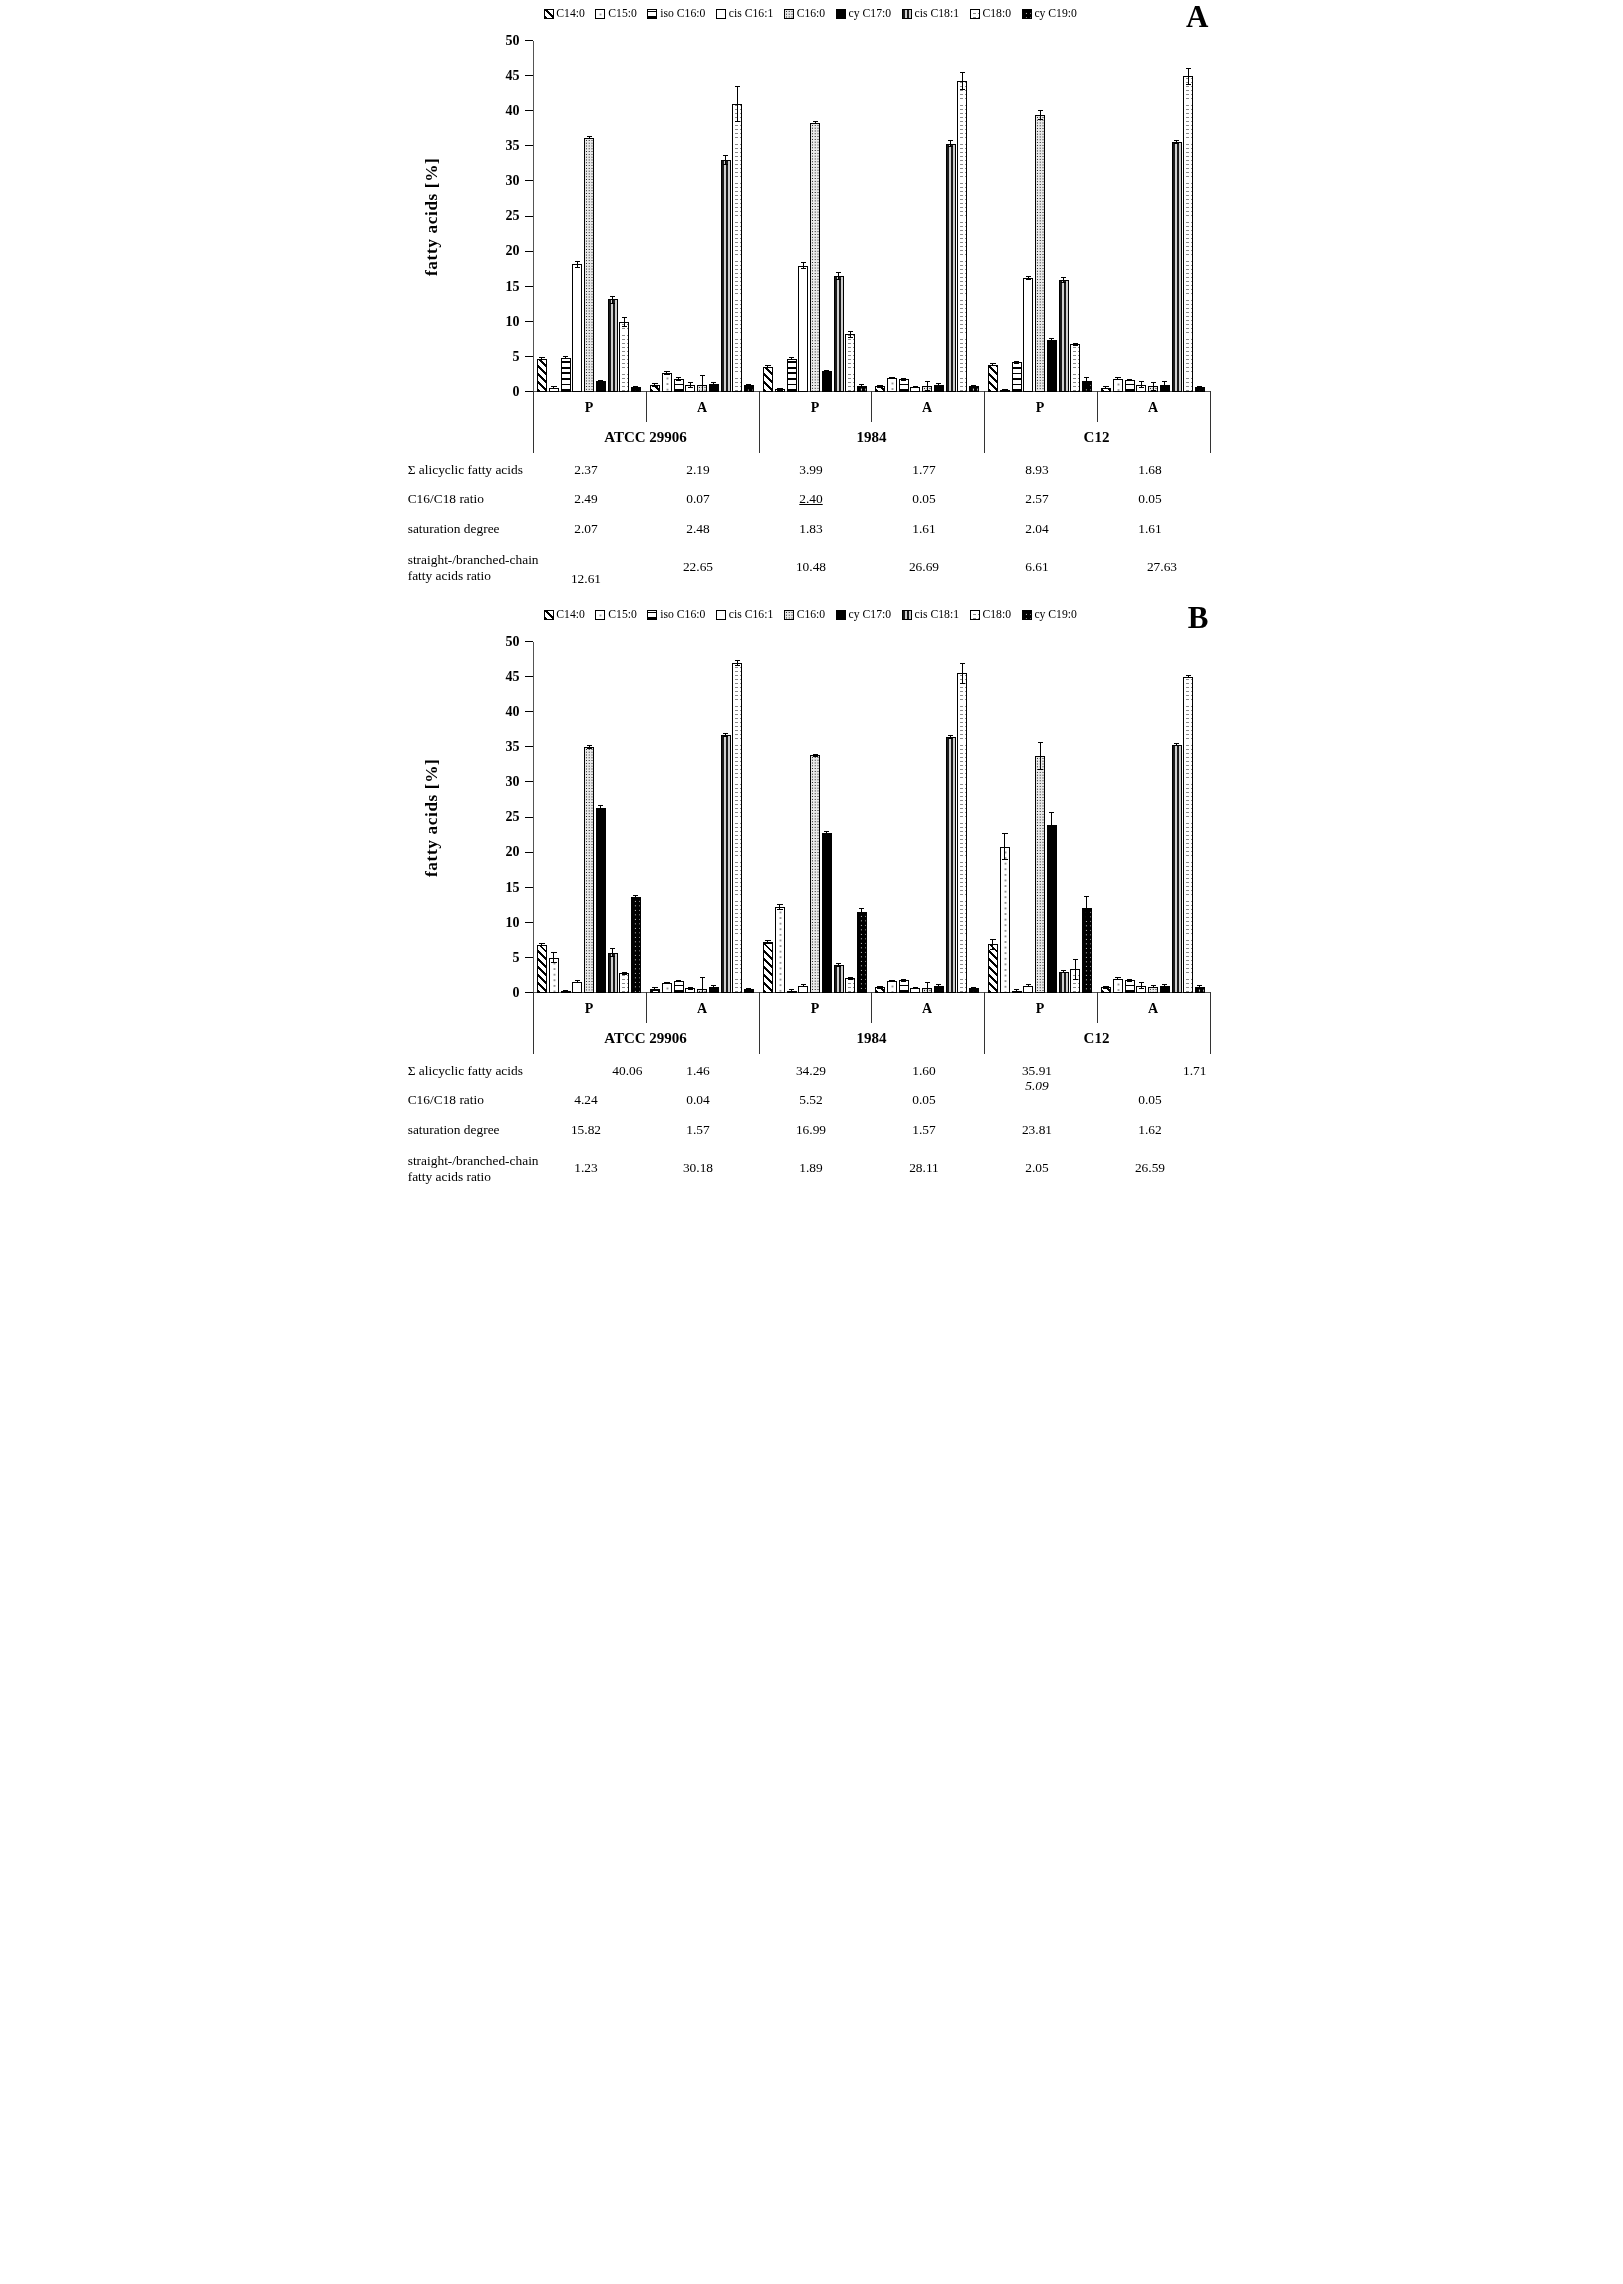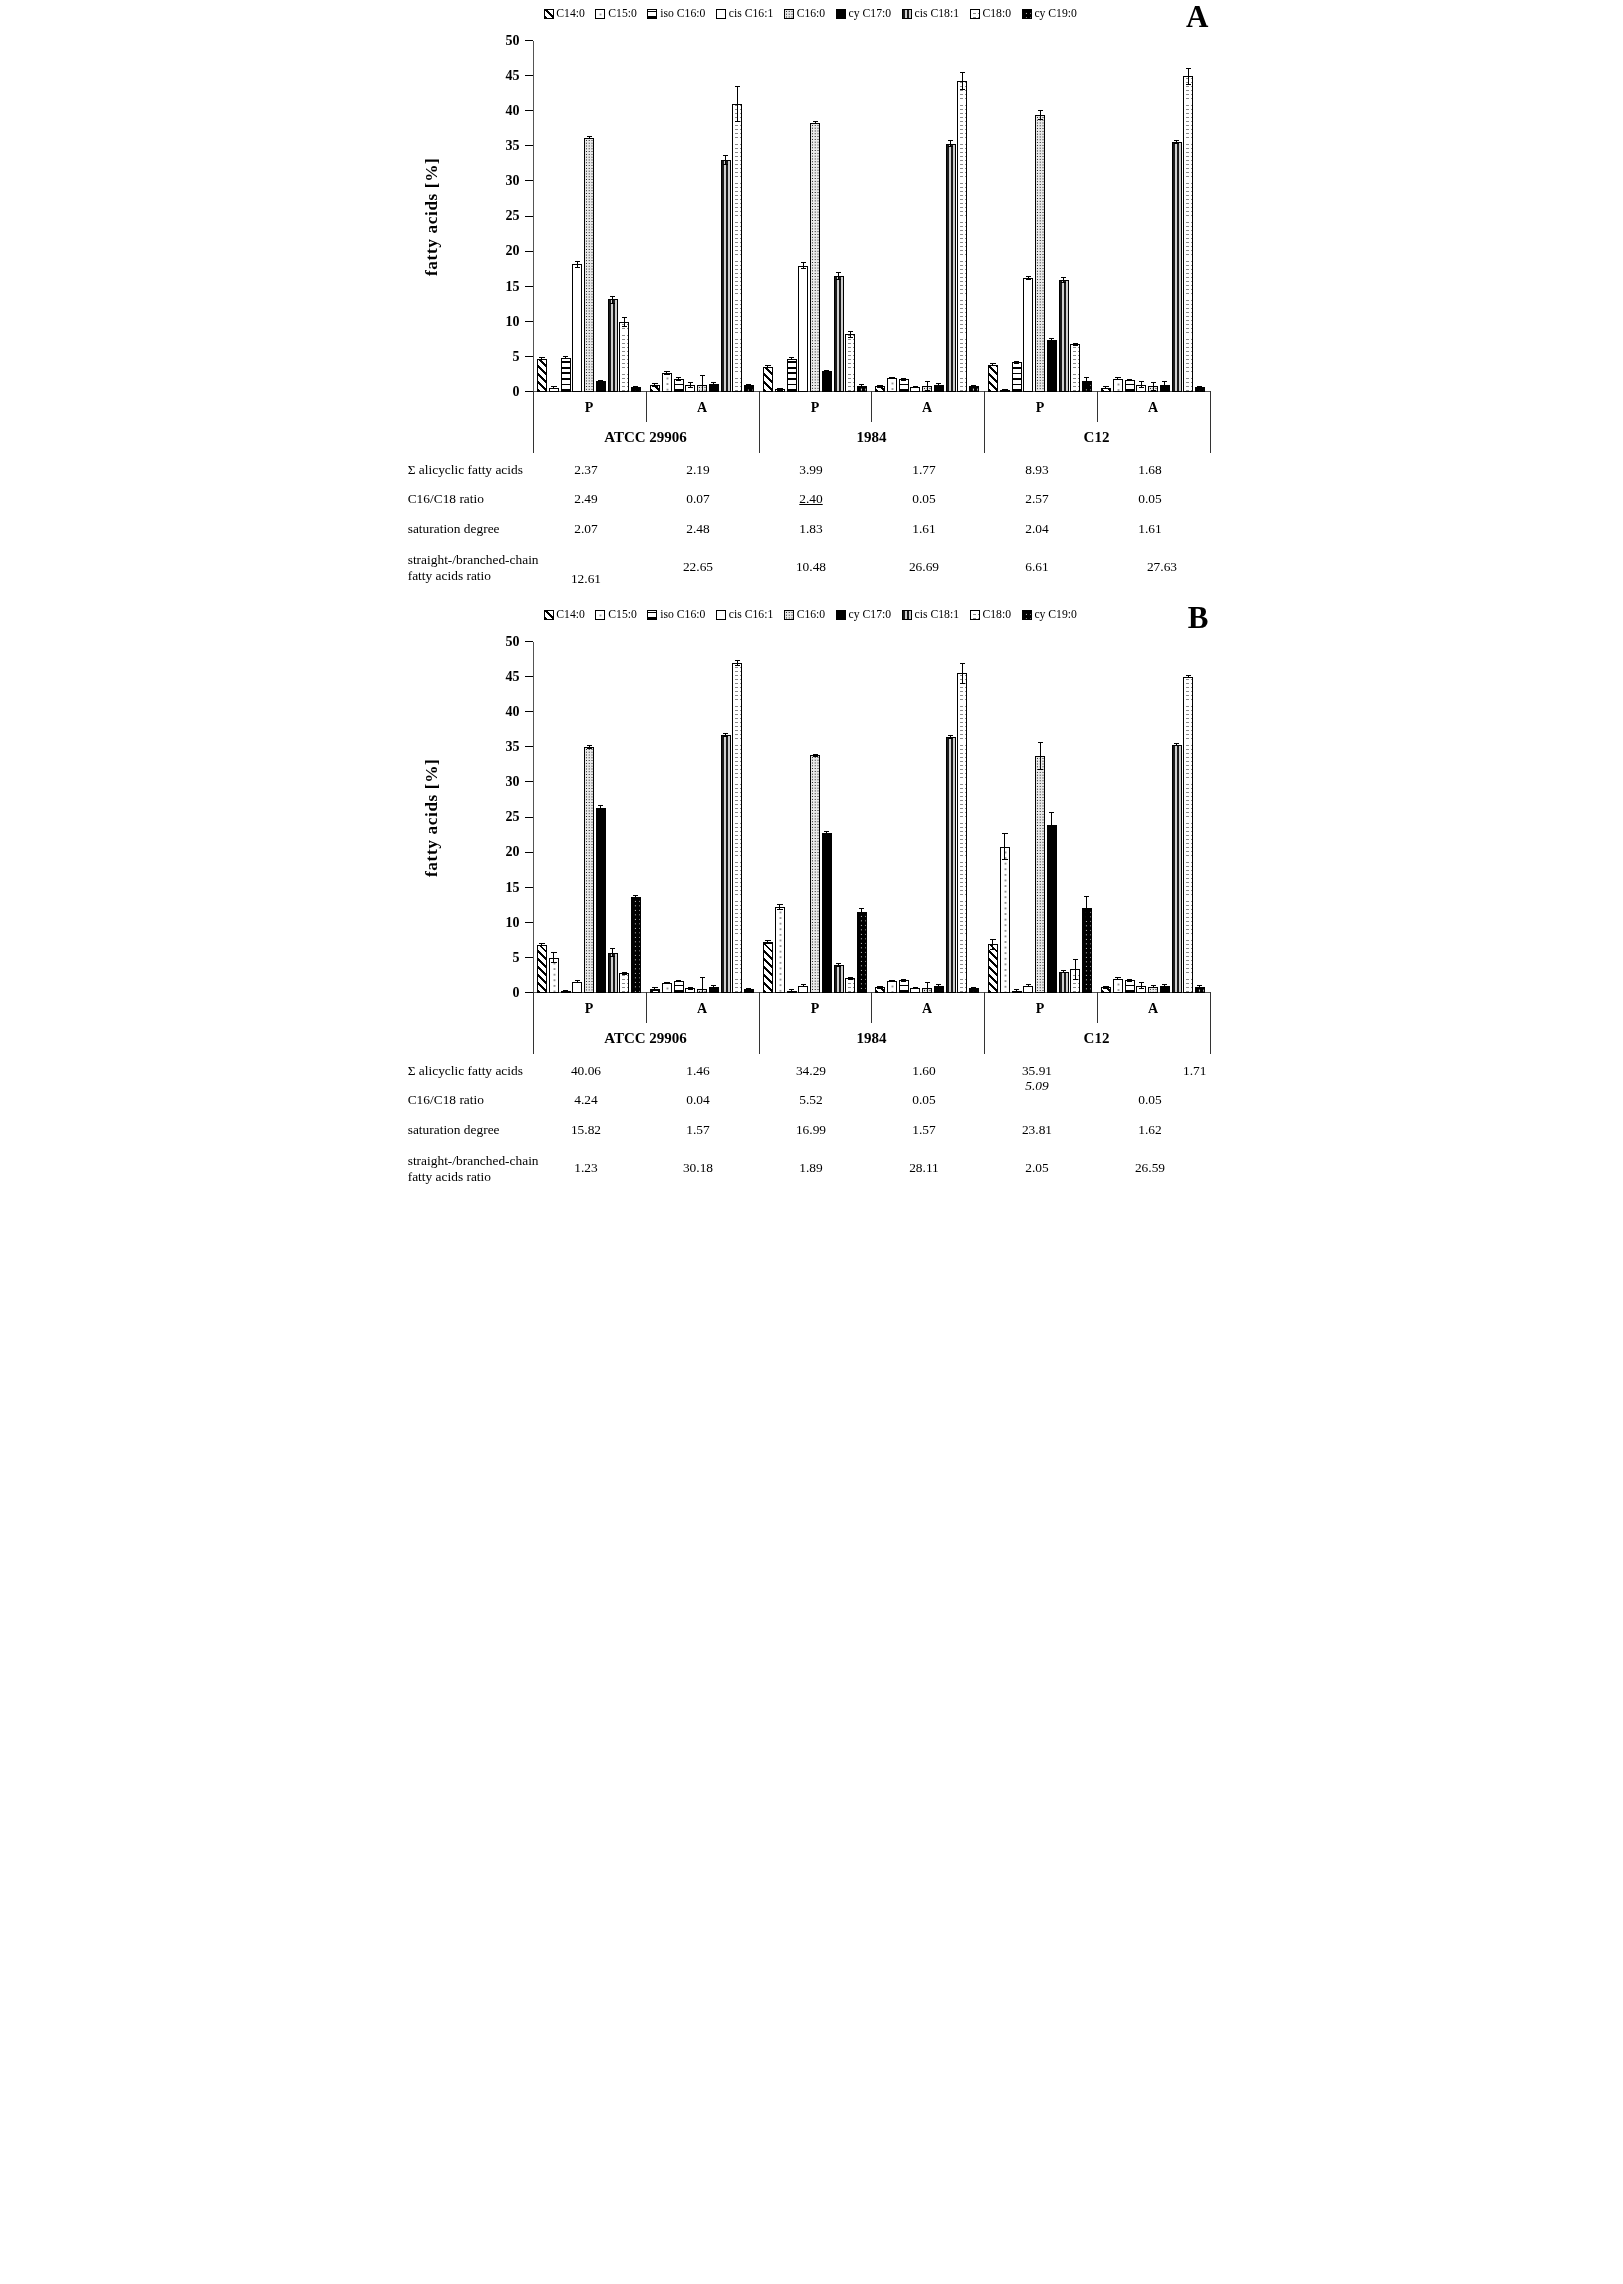--- a/index.html
+++ b/index.html
@@ -493,21 +493,21 @@
         <div class="sep" style="left: 127px; top: 367px; height: 62px;"></div>
         <div class="sep" style="left: 353px; top: 367px; height: 62px;"></div>
         <div class="sep" style="left: 578px; top: 367px; height: 62px;"></div>
         <div class="sep" style="left: 804px; top: 367px; height: 62px;"></div>
         <div class="sep" style="left: 240px; top: 367px; height: 31px;"></div>
         <div class="sep" style="left: 465px; top: 367px; height: 31px;"></div>
         <div class="sep" style="left: 691px; top: 367px; height: 31px;"></div>
       </div>
     <div class="table" id="table-b">
         <div class="trow-label" style="top: 3.3px;">Σ alicyclic fatty acids</div>
-        <div class="tcell" style="left: 124px; top: 3.3px; width: 113px;">40.06</div>
+        <div class="tcell" style="left: 124px; top: 3.3px; width: 113px; text-align: right;">40.06</div>
         <div class="tcell" style="left: 236px; top: 3.3px; width: 113px;">1.46</div>
         <div class="tcell" style="left: 349px; top: 3.3px; width: 113px;">34.29</div>
         <div class="tcell" style="left: 462px; top: 3.3px; width: 113px;">1.60</div>
         <div class="tcell" style="left: 575px; top: 3.3px; width: 113px;">35.91</div>
         <div class="tcell" style="left: 688px; top: 3.3px; width: 113px; text-align: right;">1.71</div>
         <div class="trow-label" style="top: 33px;">C16/C18 ratio</div>
         <div class="tcell" style="left: 124px; top: 33px; width: 113px;">4.24</div>
         <div class="tcell" style="left: 236px; top: 33px; width: 113px;">0.04</div>
         <div class="tcell" style="left: 349px; top: 33px; width: 113px;">5.52</div>
         <div class="tcell" style="left: 462px; top: 33px; width: 113px;">0.05</div>

